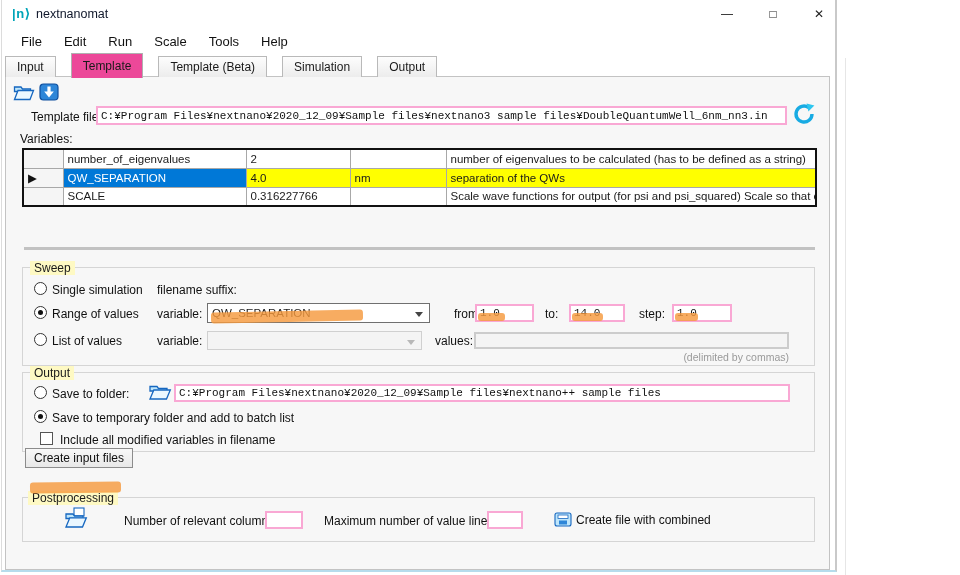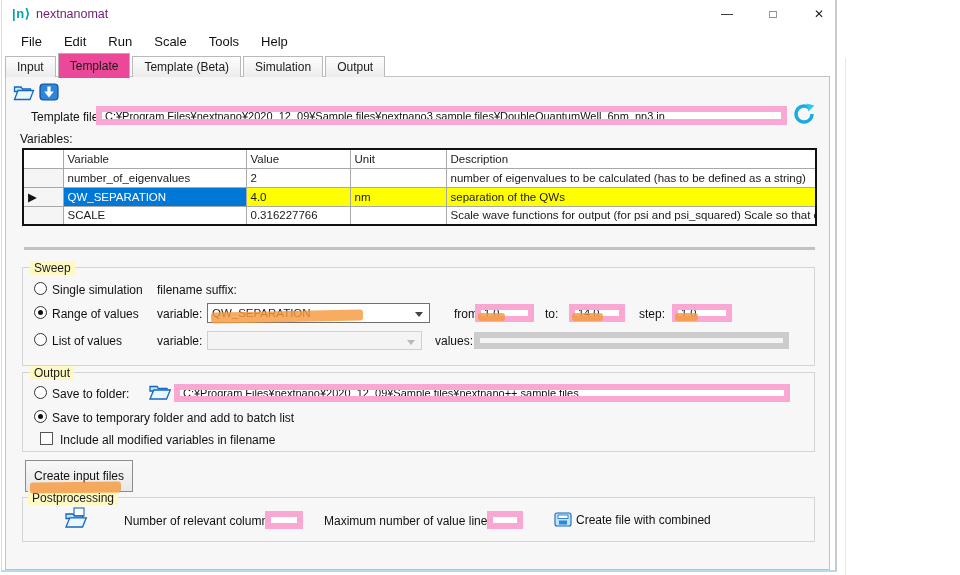--- a/index.html
+++ b/index.html
@@ -7,40 +7,40 @@
   body { font-family: "Liberation Sans", "DejaVu Sans", sans-serif; color:#1a1a1a; }
   .screen { position:relative; width:960px; height:575px; background:#fff; overflow:hidden; }
   .bg-line { position:absolute; left:845px; top:58px; width:1px; height:517px; background:#e6e6e6; }
 
   .window { position:absolute; left:1px; top:0; width:836px; height:572px; background:#fff;
             border-left:1px solid #dcdcdc; border-right:2px solid #c9c9c9; border-bottom:2px solid #b5dcec; }
 
   
   .titlebar { position:absolute; left:0; top:0; width:100%; height:28px; background:#fff; }
   .logo { position:absolute; left:10px; top:6px; font-size:13px; color:var(--brand_teal,#00a4b8); font-weight:bold; letter-spacing:0.5px; }
-  .title { position:absolute; left:34px; top:7px; font-size:12.5px; color:#701a75; }
+  .title { position:absolute; left:34px; top:7px; font-size:12.5px; color:#0f172a; }
   .win-controls { position:absolute; right:4px; top:4px; display:flex; gap:22px; }
   .win-btn { width:24px; height:20px; display:flex; align-items:center; justify-content:center; font-size:12px; color:#222; cursor:default; }
 
   
   .menubar { position:absolute; left:8px; top:31px; height:21px; display:flex; }
   .menu-item { padding:3px 11px; font-size:13px; color:#111; }
 
   
   .tabstrip { position:absolute; left:3px; top:52px; height:25px; display:flex; align-items:flex-end; z-index:3; }
   .tab { height:21px; padding:0 11px; display:flex; align-items:center; font-size:12px;
-         background:linear-gradient(#fdfdfd,#ececec); border:1px solid #b9b9b9; border-bottom:none; margin-right:2px; }
+         background:linear-gradient(#fdfdfd,#ececec); border:1px solid #b9b9b9; border-bottom:none; margin-right:15px; }
   .tab.active { height:25px; background:#ec4899; border-color:#b0b0b0; margin-bottom:-1px; z-index:4; }
 
   .tabpage { position:absolute; left:3px; top:76px; width:825px; height:494px; background:#f7f7f7; border:1px solid #c3c3c3; }
   .content { position:absolute; left:0; top:0; width:100%; height:100%; z-index:2; }
 
   .icon-btn { position:absolute; cursor:default; }
   .lbl { position:absolute; font-size:12px; white-space:nowrap; color:#111; }
-  .txt { position:absolute; border:6px solid #f9a8d4; background:#fff; font-family:Liberation Sans, sans-serif;
+  .txt { position:absolute; border:2px solid #f9a8d4; background:#fff; font-family:Liberation Mono, monospace;
          font-size:11px; padding:1px 3px; color:#111; }
   .txt:disabled, .txt.disabled { border-color:#cccccc; background:#f4f4f4; color:#9a9a9a; }
 
   
   .grid-wrap { position:absolute; left:20px; top:148px; }
   table.grid { border-collapse:collapse; table-layout:fixed; width:793px; background:#fff; border:2px solid #111; }
   table.grid th, table.grid td { border:1px solid #a8a8a8; height:19px; font-size:11.5px; font-weight:normal;
          text-align:left; padding:0 4px; white-space:nowrap; overflow:hidden; }
   table.grid th { background:#fff; }
   td.rowhdr { background:#f5f5f5; text-align:center; padding:0; font-size:9px; color:#111; }
@@ -136,27 +136,20 @@
       <div class="grid-wrap">
         <table class="grid">
           <colgroup>
               <col style="width:40px">
               <col style="width:183px">
               <col style="width:104px">
               <col style="width:96px">
               <col style="width:370px">
             </colgroup>
           <tbody>
-              <tr>
-            <th></th>
-            <th>Variable</th>
-            <th>Value</th>
-            <th>Unit</th>
-            <th>Description</th>
-          </tr>
           <tr>
             <td class="rowhdr"></td>
             <td>number_of_eigenvalues</td>
             <td>2</td>
             <td></td>
             <td>number of eigenvalues to be calculated (has to be defined as a string)</td>
           </tr>
           <tr>
             <td class="rowhdr">▶</td>
             <td class="sel-var">QW_SEPARATION</td>
@@ -205,41 +198,42 @@
       <div class="marker" style="left:673px; top:313px; width:23px; height:8px;"></div>
 
       <span class="radio" style="left:32px; top:333px;"></span>
       <span class="lbl" style="left:50px; top:334px;">List of values</span>
       <span class="lbl" style="left:155px; top:334px;">variable:</span>
       <div class="combo disabled" style="left:205px; top:331px; width:215px; height:19px;">
         <span class="chev"></span>
       </div>
       <span class="lbl" style="left:433px; top:334px;">values:</span>
       <input class="txt disabled" style="left: 472px; top: 332px; width: 315px; height: 17px;">
+      <span class="hint" style="left:600px; top:351px; width:187px; text-align:right;">(delimited by commas)</span>
 
       <div class="group" style="left:20px; top:372px; width:793px; height:80px;"></div>
       <span class="group-label" style="left:28px; top:366px;">Output</span>
 
       <span class="radio" style="left:32px; top:386px;"></span>
       <span class="lbl" style="left:50px; top:387px;text-align:right;">Save to folder:</span>
       <span class="icon-btn" style="left:146px; top:382px;">
         <svg width="24" height="19" viewBox="0 0 24 19">
           <path d="M2 4.5 h7 l1.5 2 h8.5 v2.5 h-17z" fill="#bfe6fb" stroke="#1667c0" stroke-width="1.3"></path>
           <path d="M2 17 L5.8 8 h16.5 L18.5 17z" fill="#eaf7ff" stroke="#1667c0" stroke-width="1.3"></path>
         </svg>
       </span>
       <input class="txt" style="left: 172px; top: 384px; width: 616px; height: 18px;" value="C:¥Program Files¥nextnano¥2020_12_09¥Sample files¥nextnano++ sample files">
 
       <span class="radio checked" style="left:32px; top:410px;"></span>
       <span class="lbl" style="left:50px; top:411px;">Save to temporary folder and add to batch list</span>
 
       <span class="checkbox" style="left:38px; top:432px;"></span>
       <span class="lbl" style="left:58px; top:433px;">Include all modified variables in filename</span>
 
-      <button class="btn" style="left:23px; top:460px; height:32px;">Create input files</button>
+      <button class="btn" style="left:23px; top:448px; height:20px;">Create input files</button>
       <div class="marker" style="left:28px; top:482px; width:91px; height:11px; transform:rotate(-0.6deg);"></div>
 
       <div class="group" style="left:20px; top:497px; width:793px; height:45px;"></div>
       <span class="group-label" style="left:26px; top:491px;">Postprocessing</span>
 
       <span class="icon-btn" style="left:62px; top:507px;">
         <svg width="25" height="22" viewBox="0 0 25 22">
           <rect x="10" y="1" width="10" height="8" fill="#fff" stroke="#1667c0" stroke-width="1.1"></rect>
           <path d="M2 7 h7 l1.5 2 h8.5 v2.5 h-17z" fill="#bfe6fb" stroke="#1667c0" stroke-width="1.3"></path>
           <path d="M2 20 L5.8 10.8 h16.5 L18.5 20z" fill="#eaf7ff" stroke="#1667c0" stroke-width="1.3"></path>

